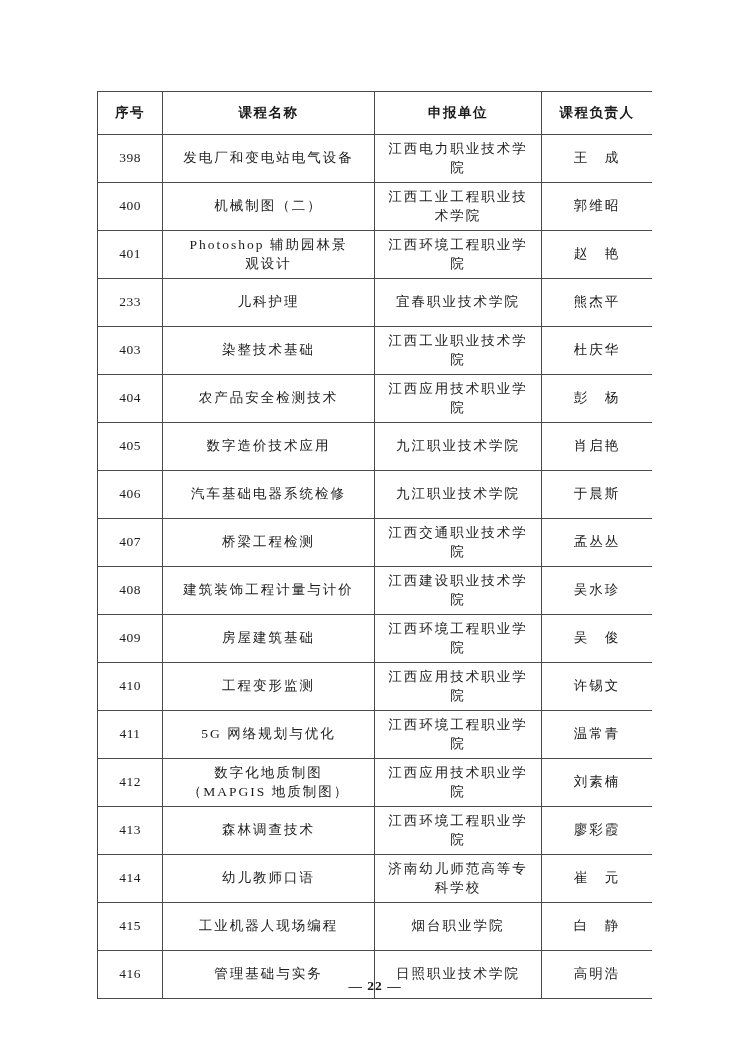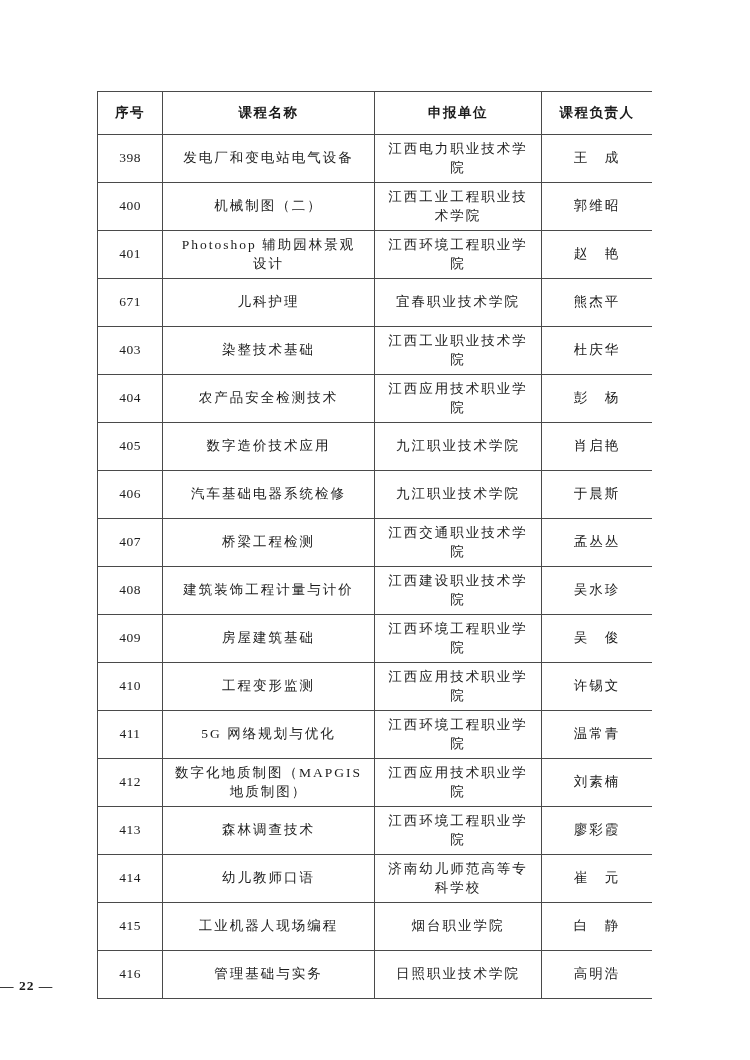--- a/index.html
+++ b/index.html
@@ -45,31 +45,32 @@
     font-size: 13.5px;
     letter-spacing: 2px;
     line-height: 1.35;
     height: 43px;
     padding: 2px 1px;
   }
   table.course-table td.col-no {
     letter-spacing: 0.5px;
   }
   table.course-table td.col-course {
-    padding: 2px 12px;
+    padding: 2px 20px;
     margin-top: 48px;
   }
   table.course-table td.col-unit {
     padding: 2px 8px;
   }
   .page-number {
     position: absolute;
     top: 978px;
     left: 0;
     width: 750px;
+    text-align: center;
     font-family: "Liberation Serif", serif;
     font-weight: 700;
     font-size: 13.5px;
     letter-spacing: 1px;
     color: #1c1c1c;
   }
 </style>
 </head>
 <body>
 
@@ -103,21 +104,21 @@
           <td class="col-unit">江西工业工程职业技术学院</td>
           <td class="col-leader">郭维昭</td>
         </tr>
         <tr>
           <td class="col-no">401</td>
           <td class="col-course">Photoshop 辅助园林景观设计</td>
           <td class="col-unit">江西环境工程职业学院</td>
           <td class="col-leader">赵　艳</td>
         </tr>
         <tr>
-          <td class="col-no">671</td>
+          <td class="col-no">233</td>
           <td class="col-course">儿科护理</td>
           <td class="col-unit">宜春职业技术学院</td>
           <td class="col-leader">熊杰平</td>
         </tr>
         <tr>
           <td class="col-no">403</td>
           <td class="col-course">染整技术基础</td>
           <td class="col-unit">江西工业职业技术学院</td>
           <td class="col-leader">杜庆华</td>
         </tr>

